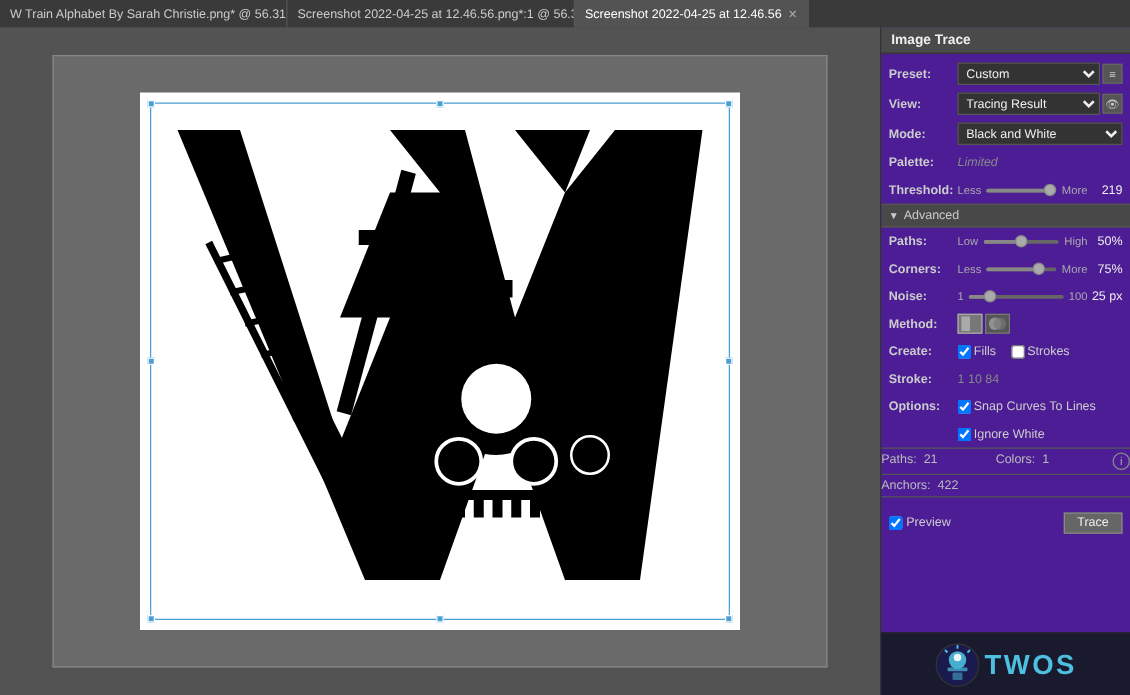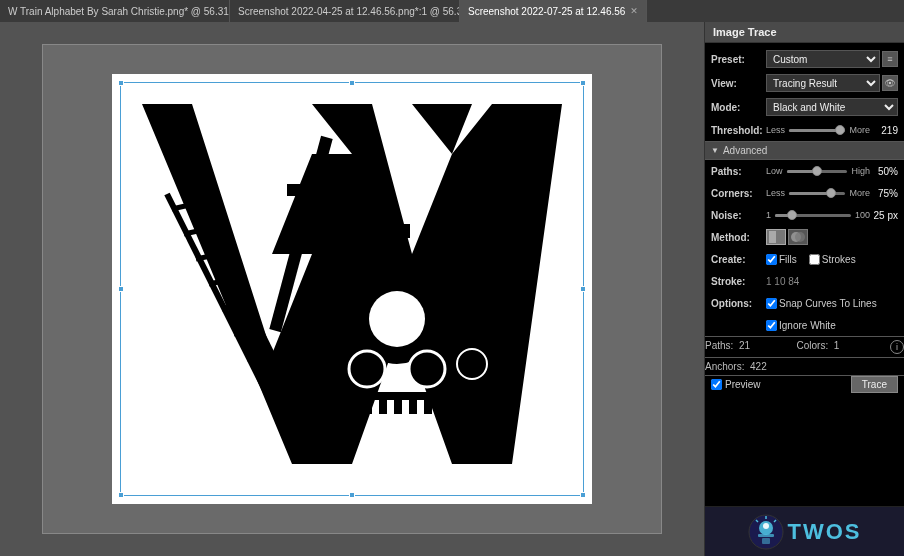--- a/index.html
+++ b/index.html
@@ -108,21 +108,21 @@
     .letter-art {
       width: 100%;
       height: 100%;
       position: absolute;
       top: 0; left: 0;
     }
 
     
     .right-panel {
       width: 200px;
-      background: #000000;
+      background: #4c1d95;
       display: flex;
       flex-direction: column;
       border-left: 1px solid #333;
       flex-shrink: 0;
     }
 
     .panel-title {
       background: #4a4a4a;
       color: #eee;
       font-size: 11px;
@@ -279,21 +279,21 @@
     .stats-col {
       flex: 1;
       color: #bbb;
       font-size: 10px;
     }
 
     
     .preview-trace-row {
       display: flex;
       align-items: center;
-      padding: 0 6px;
+      padding: 12px 6px;
       border-top: 1px solid #555;
       gap: 6px;
     }
     .preview-check {
       display: flex;
       align-items: center;
       gap: 3px;
       color: #ccc;
       font-size: 10px;
     }
@@ -368,21 +368,21 @@
 <div class="tab-bar">
   <div class="tab">
     <span>W Train Alphabet By Sarah Christie.png* @ 56.31 % (RG...</span>
 
   </div>
   <div class="tab">
     <span>Screenshot 2022-04-25 at 12.46.56.png*:1 @ 56.31 % (...</span>
 
   </div>
   <div class="tab active">
-    <span>Screenshot 2022-07-25 at 12.46.56</span>
+    <span>Screenshot 2022-04-25 at 12.46.56</span>
     <span class="tab-close">✕</span>
   </div>
 </div>
 
 <div class="main-area">
 
   <div class="canvas-area">
     <div class="canvas-frame">
       <div class="canvas-white">
 
@@ -490,20 +490,26 @@
         <span class="panel-label">Mode:</span>
         <div class="panel-control">
           <select class="panel-select">
             <option>Black and White</option>
             <option>Grayscale</option>
             <option>Color</option>
           </select>
         </div>
       </div>
 
+      <div class="panel-row">
+        <span class="panel-label">Palette:</span>
+        <div class="panel-control">
+          <span class="palette-text">Limited</span>
+        </div>
+      </div>
 
       <div class="panel-row">
         <span class="panel-label">Threshold:</span>
         <div class="panel-control">
           <span class="slider-label-min">Less</span>
           <div class="slider-track">
             <div class="slider-fill" style="width:91%"></div>
             <div class="slider-thumb" style="left:calc(91% - 5px)"></div>
           </div>
           <span class="slider-label-max">More</span>

